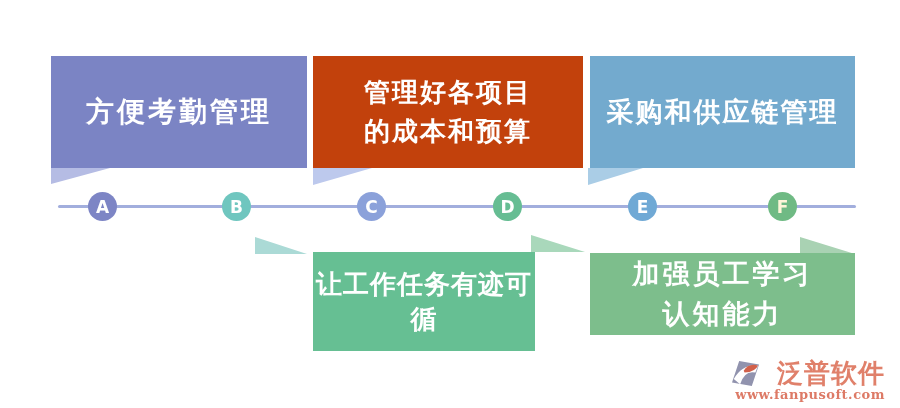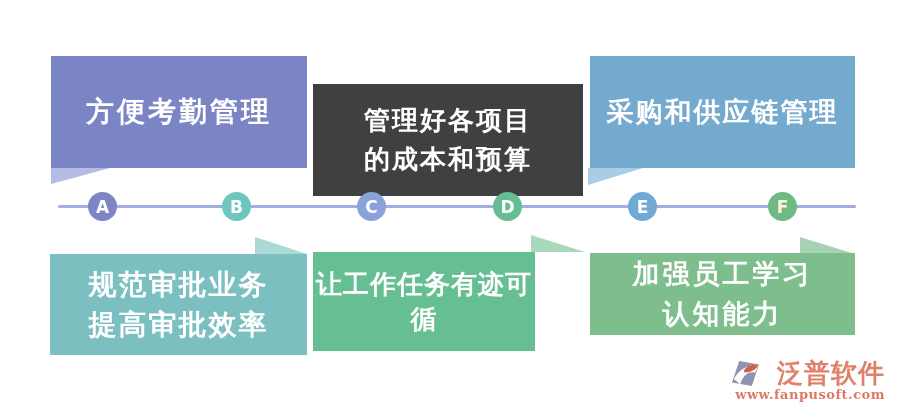--- a/index.html
+++ b/index.html
@@ -104,32 +104,28 @@
   <div class="node node-e" style="background-color: rgb(112, 169, 213);">
     <span style="color: rgb(255, 255, 255);">E</span>
   </div>
   <div class="node node-f" style="background-color: rgb(111, 186, 132);">
     <span style="color: rgb(253, 245, 216);">F</span>
   </div>
 
   <div class="callout co-t1" style="background-color: rgb(123, 132, 196);">
     <span class="txt">方便考勤管理</span>
   </div>
-  <div class="callout co-t2" style="background-color: #404040; margin-top: 28px;">
+  <div class="callout co-t2" style="background-color: #c2410c;">
     <span class="txt">管理好各项目
 的成本和预算</span>
   </div>
   <div class="callout co-t3" style="background-color: rgb(115, 170, 206);">
     <span class="txt">采购和供应链管理</span>
   </div>
 
-  <div class="callout co-b1" style="background-color: rgb(124, 191, 193);">
-    <span class="txt">规范审批业务
-提高审批效率</span>
-  </div>
   <div class="callout co-b2" style="background-color: rgb(102, 191, 147);">
     <span class="txt">让工作任务有迹可循</span>
   </div>
   <div class="callout co-b3" style="background-color: rgb(125, 190, 140);">
     <span class="txt">加强员工学习
 认知能力</span>
   </div>
 
   <div class="tail tail-top tl-1" style="background-color: rgb(181, 188, 228);"></div>
   <div class="tail tail-top tl-2" style="background-color: rgb(189, 201, 237);"></div>

